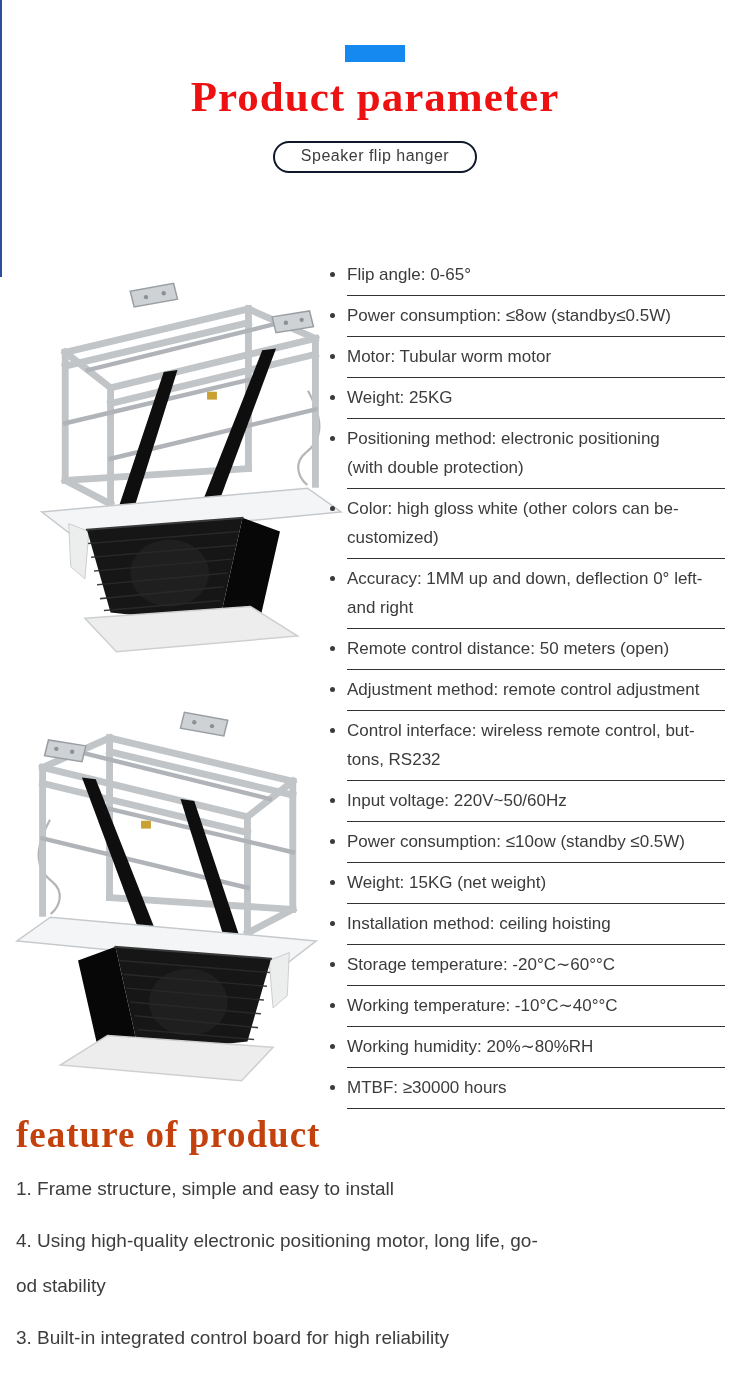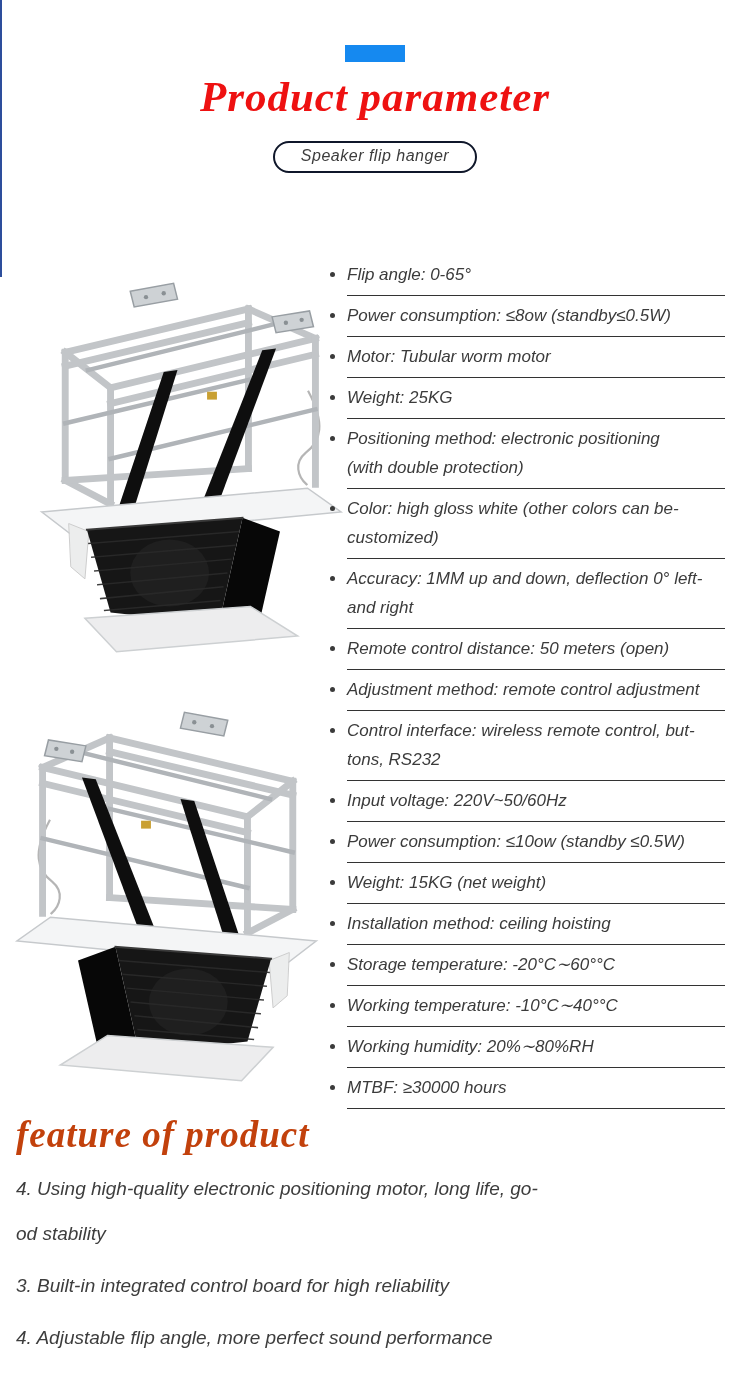--- a/index.html
+++ b/index.html
@@ -3,21 +3,21 @@
 <meta charset="utf-8">
 <style>
   * { margin: 0; padding: 0; box-sizing: border-box; }
   html, body { background: #ffffff; }
   body {
     width: 750px; height: 1377px;
     font-family: "Liberation Sans", sans-serif;
     color: #3b3b3b;
     overflow: hidden;
   }
-  .page { position: relative; width: 750px; height: 1377px; background: #fff; font-style: italic; }
+  .page { position: relative; width: 750px; height: 1377px; background: #fff; }
 
   
   .left-accent {
     position: absolute; left: 0; top: 0;
     width: 2px; height: 277px;
     background: #2d4e9c;
   }
 
   
   .header { padding-top: 45px; text-align: center; }
@@ -194,20 +194,21 @@
       <li class="spec-item">Storage temperature: -20°C∼60°°C</li>
       <li class="spec-item">Working temperature: -10°C∼40°°C</li>
       <li class="spec-item">Working humidity: 20%∼80%RH</li>
       <li class="spec-item">MTBF: ≥30000 hours</li>
     </ul>
   </main>
 
   <section class="features">
     <h2 class="features-heading">feature of product</h2>
     <ul class="feature-list">
+      <li class="feature-item">1. Frame structure, simple and easy to install</li>
       <li class="feature-item">4. Using high-quality electronic positioning motor, long life, go-
 od stability</li>
       <li class="feature-item">3. Built-in integrated control board for high reliability</li>
       <li class="feature-item">4. Adjustable flip angle, more perfect sound performance</li>
     </ul>
   </section>
 
 </div>
 
 </body></html>

